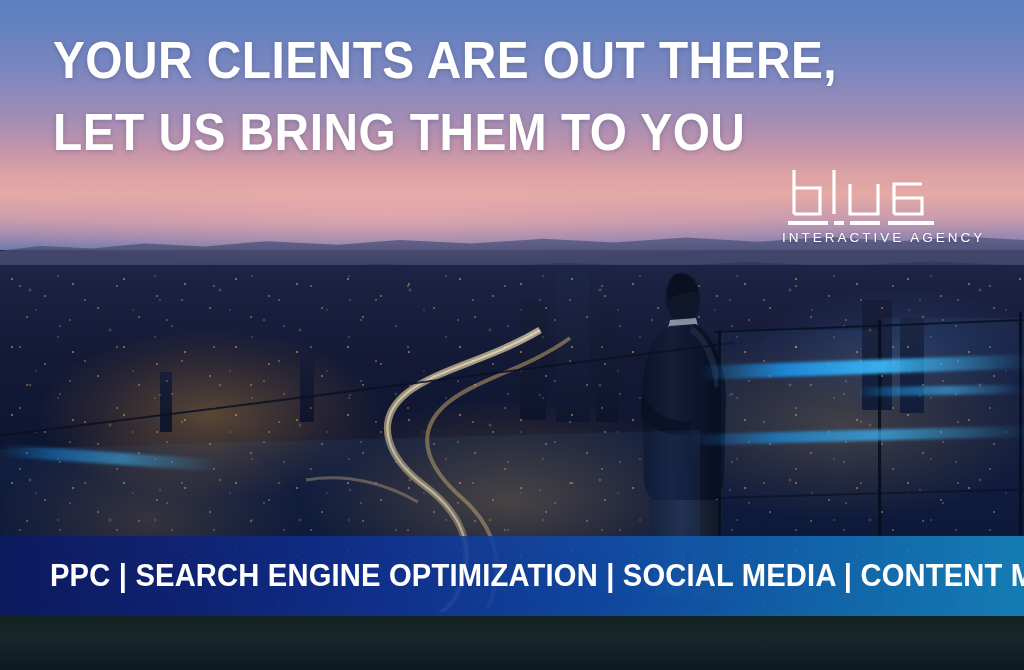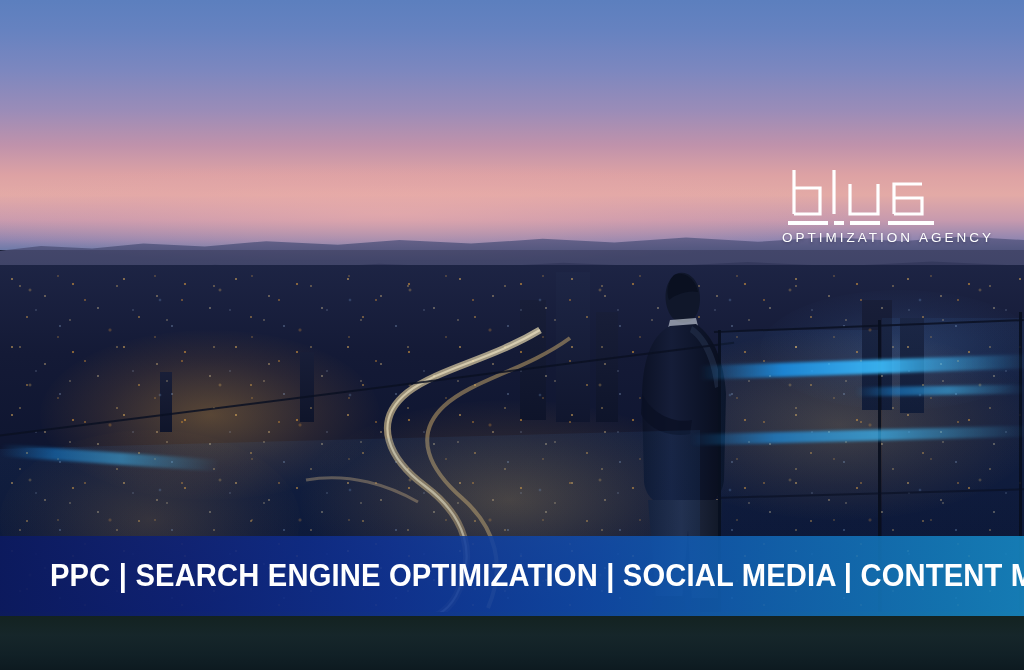--- a/index.html
+++ b/index.html
@@ -359,20 +359,24 @@
     <div class="glass-top-line" style="left:714px; top:497px; width:312px; transform-origin:left center; transform:rotate(-1.6deg); opacity:0.75;"></div>
 
     <div class="cyan-streak" style="left:700px; top:360px; width:330px; height:14px; transform:rotate(-2deg);"></div>
     <div class="cyan-streak" style="left:690px; top:430px; width:340px; height:11px; transform:rotate(-1.5deg); opacity:0.75;"></div>
     <div class="cyan-streak" style="left:0px; top:452px; width:220px; height:12px; transform:rotate(4deg); opacity:0.55;"></div>
     <div class="cyan-streak" style="left:855px; top:386px; width:170px; height:9px; transform:rotate(-1deg); opacity:0.6;"></div>
   </div>
 
   <div class="deck"></div>
 
+  <div class="headline">
+    <span class="ln">YOUR CLIENTS ARE OUT THERE,</span>
+    <span class="ln">LET US BRING THEM TO YOU</span>
+  </div>
 
   <div class="logo">
     <div class="logo-mark">
       <svg viewBox="0 0 186 62" width="186" height="62">
         <g fill="none" stroke="#ffffff" stroke-width="3.2" stroke-linecap="butt">
 
           <path d="M12 2 L12 46"></path>
           <path d="M12 20 L38 20 L38 46 L12 46"></path>
 
           <path d="M52 2 L52 46"></path>
@@ -383,20 +387,20 @@
         </g>
 
         <g fill="#ffffff">
           <rect x="6" y="53" width="40" height="4"></rect>
           <rect x="52" y="53" width="10" height="4"></rect>
           <rect x="68" y="53" width="30" height="4"></rect>
           <rect x="106" y="53" width="46" height="4"></rect>
         </g>
       </svg>
     </div>
-    <div class="logo-sub">OPTIMIZATION AGENCY</div>
+    <div class="logo-sub">INTERACTIVE AGENCY</div>
   </div>
 
   <div class="banner">
     <div class="banner-text">PPC | SEARCH ENGINE OPTIMIZATION | SOCIAL MEDIA | CONTENT MARKETING</div>
   </div>
 
 </div>
 
 </body></html>

